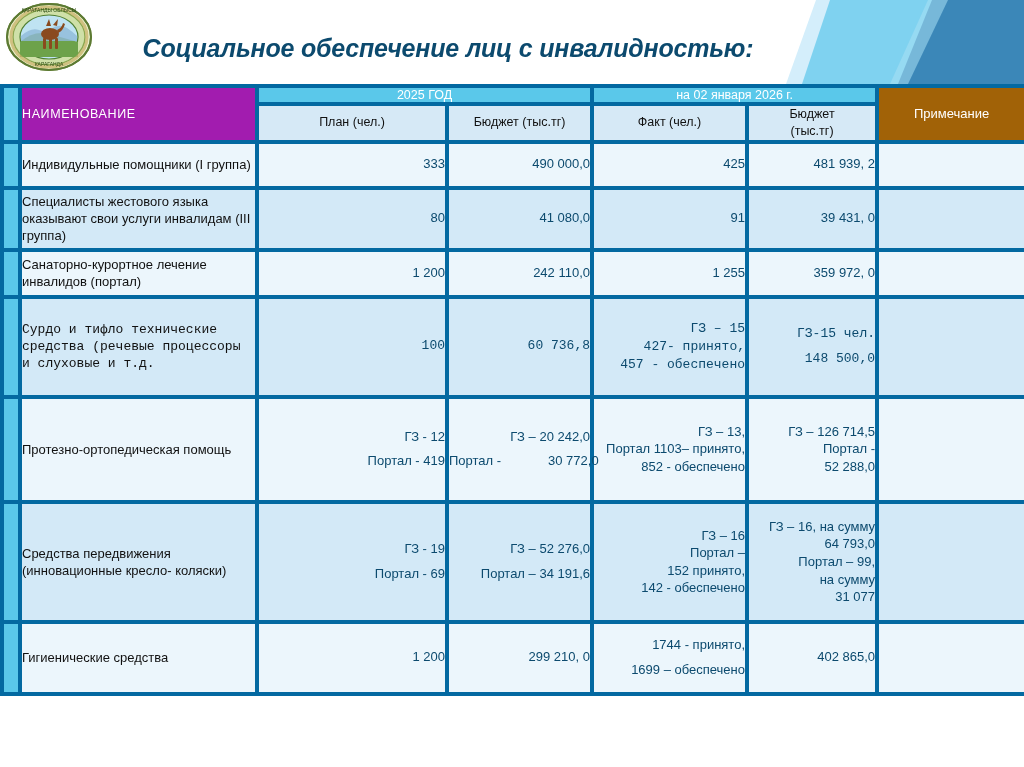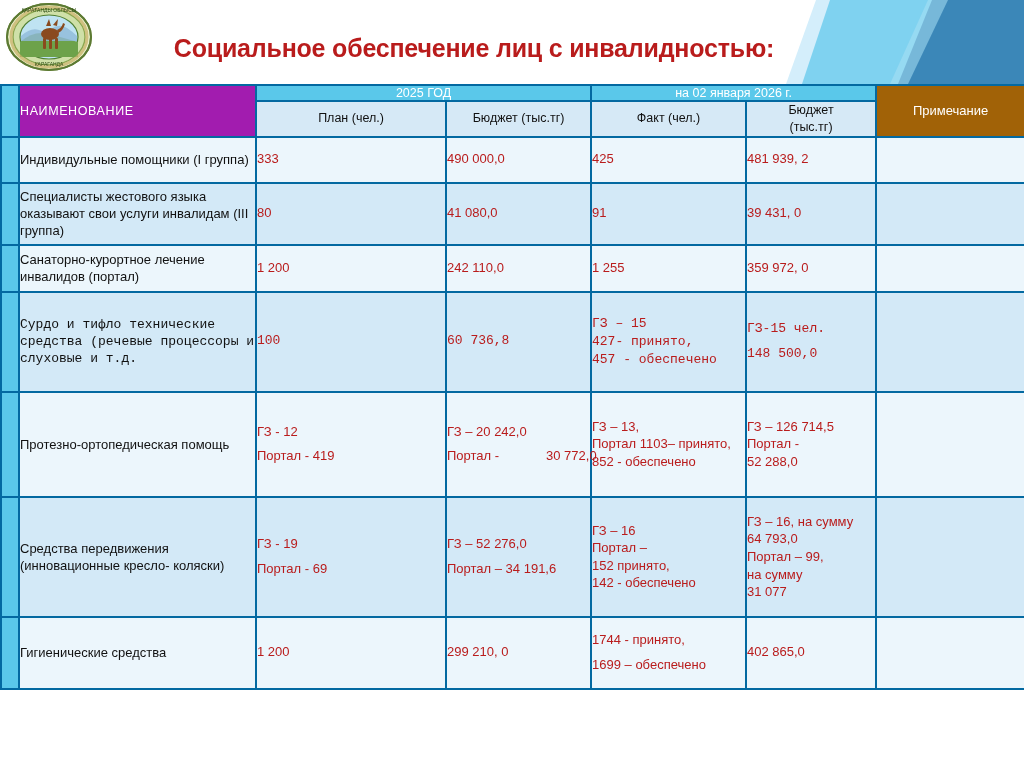--- a/index.html
+++ b/index.html
@@ -16,38 +16,38 @@
     position:absolute;left:0;top:0;width:1024px;height:84px;
     background:#ffffff;overflow:hidden;
   }
   .deco{position:absolute;top:0;right:0;width:244px;height:84px;overflow:hidden;}
   .deco svg{display:block;}
   .logo{
     position:absolute;left:5px;top:2px;width:88px;height:70px;
   }
   .logo svg{display:block;}
   .slide-title{
-    position:absolute;left:124px;top:26px;width:700px;height:44px;
+    position:absolute;left:98px;top:26px;width:700px;height:44px;
     display:flex;align-items:center;justify-content:center;
-    color:#b91c1c;font-size:25px;font-weight:bold;
-    letter-spacing:-0.2px;white-space:nowrap;
+    color:#0c4a6e;font-size:25px;font-weight:bold;
+    letter-spacing:-0.2px;white-space:nowrap;font-style:italic;
   }
   
   .tbl-wrap{
     position:absolute;left:0;top:84px;width:1024px;height:683px;
     background:#ffffff;
   }
   table.grid{
     border-collapse:collapse;
     table-layout:fixed;
     width:1024px;
     background:#ffffff;
   }
   table.grid td,table.grid th{
-    border:2px solid #0369a1;
+    border:4px solid #0369a1;
     padding:0;
     vertical-align:middle;
     font-weight:normal;
   }
   
   col.c-gut{width:18px;}
   col.c-name{width:237px;}
   col.c-plan{width:190px;}
   col.c-bud1{width:145px;}
   col.c-fact{width:155px;}
@@ -73,21 +73,21 @@
     background:#5ac8ea;color:#ffffff;
     font-size:12.5px;font-weight:bold;text-align:center;
     padding:6px 0 8px;
   }
   
   .cell-name{
     font-size:13px;color:#111111;text-align:left;
     padding:6px 8px 6px 12px;line-height:1.32;
   }
   .cell-val{
-    font-size:13px;color:#b91c1c;text-align:left;
+    font-size:13px;color:#0c4a6e;text-align:right;
     padding:6px 6px;line-height:1.9;
   }
   .cell-val.tight{line-height:1.35;}
   .cell-note{}
   .rowA td{background:#ecf6fc;}
   .rowB td{background:#d3e9f7;}
   .rowA td.gut,.rowB td.gut{background:#5ac8ea;}
   .val-line{display:block;}
   .nw{white-space:pre;}
 </style>

